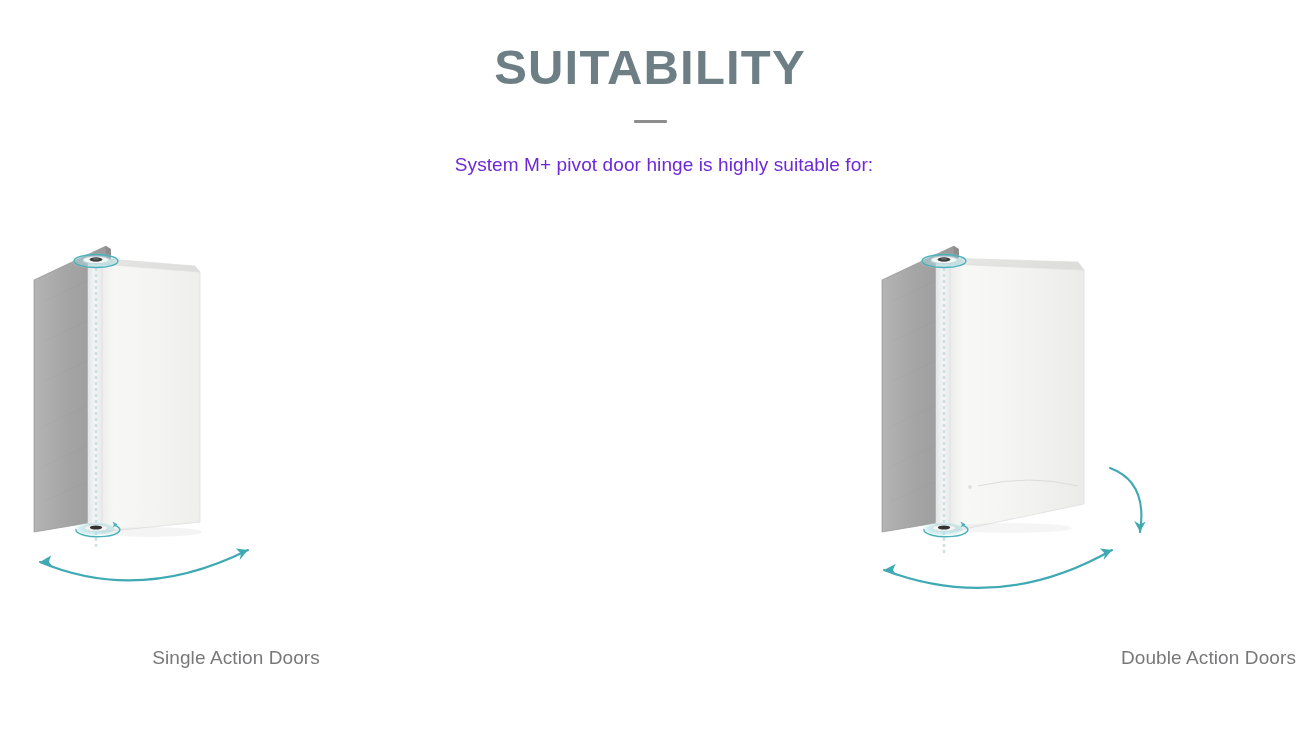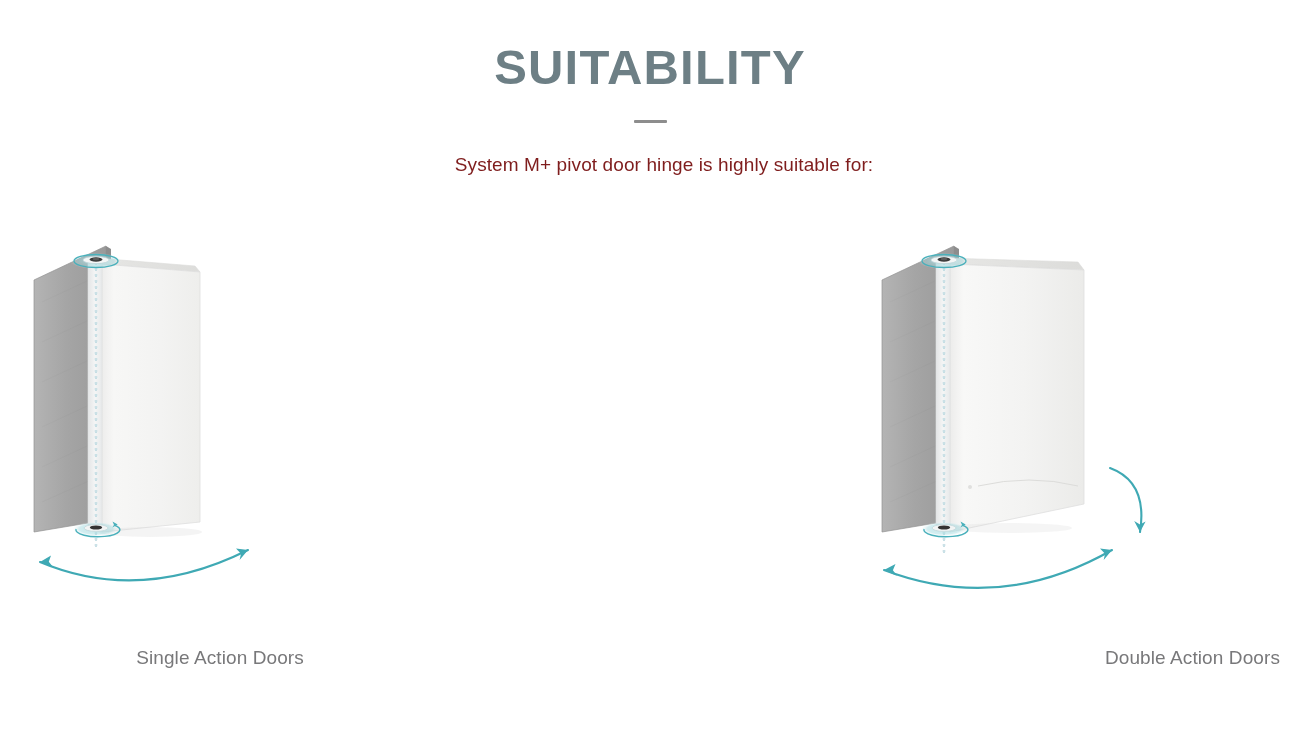--- a/index.html
+++ b/index.html
@@ -25,21 +25,21 @@
   .title-divider {
     width:33px; height:3px;
     background:#8d8d8d;
     margin:27px auto 0 auto;
     border-radius:1px;
   }
   .subtitle {
     margin-top:31px;
     font-size:19px;
     font-weight:400;
-    color:#7f1d1d;
+    color:#6d28d9;
     letter-spacing:.1px;
     margin-left:28px;
   }
 
   
   .figures {
     position:absolute;
     top:232px; left:0;
     width:1300px;
     height:470px;
@@ -55,21 +55,21 @@
 
   .figure-art {
     position:absolute;
     top:0; left:0;
     width:420px; height:400px;
   }
   .figure-art svg { display:block; width:420px; height:400px; }
 
   .figure-caption {
     position:absolute;
-    top:415px; left:0;
+    top:415px; left:16px;
     width:420px;
     text-align:center;
     font-size:19px;
     color:#78787a;
     letter-spacing:.1px;
   }
   .figure.left  .figure-caption { text-align:center; }
   .figure.right .figure-caption { text-align:right; }
 </style>
 </head>

